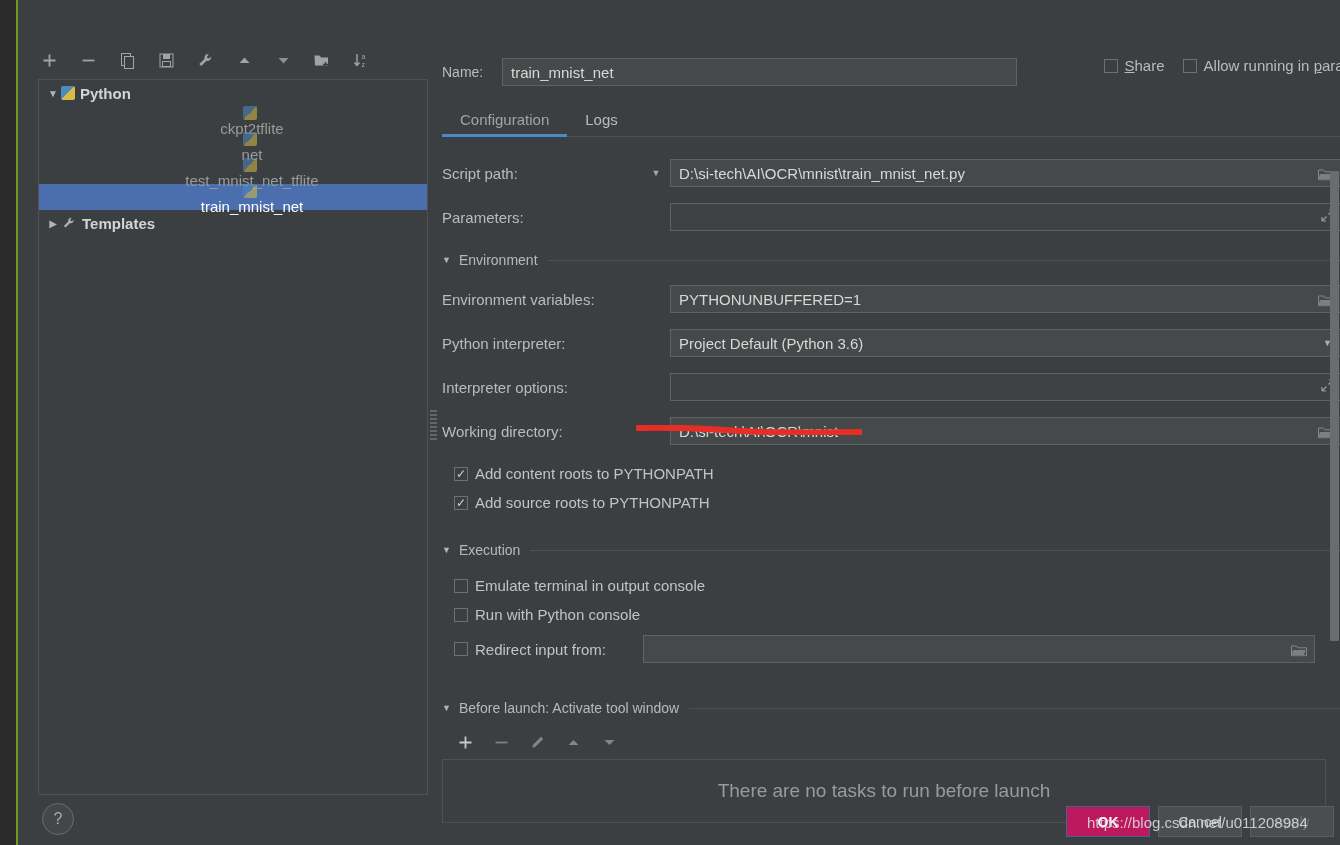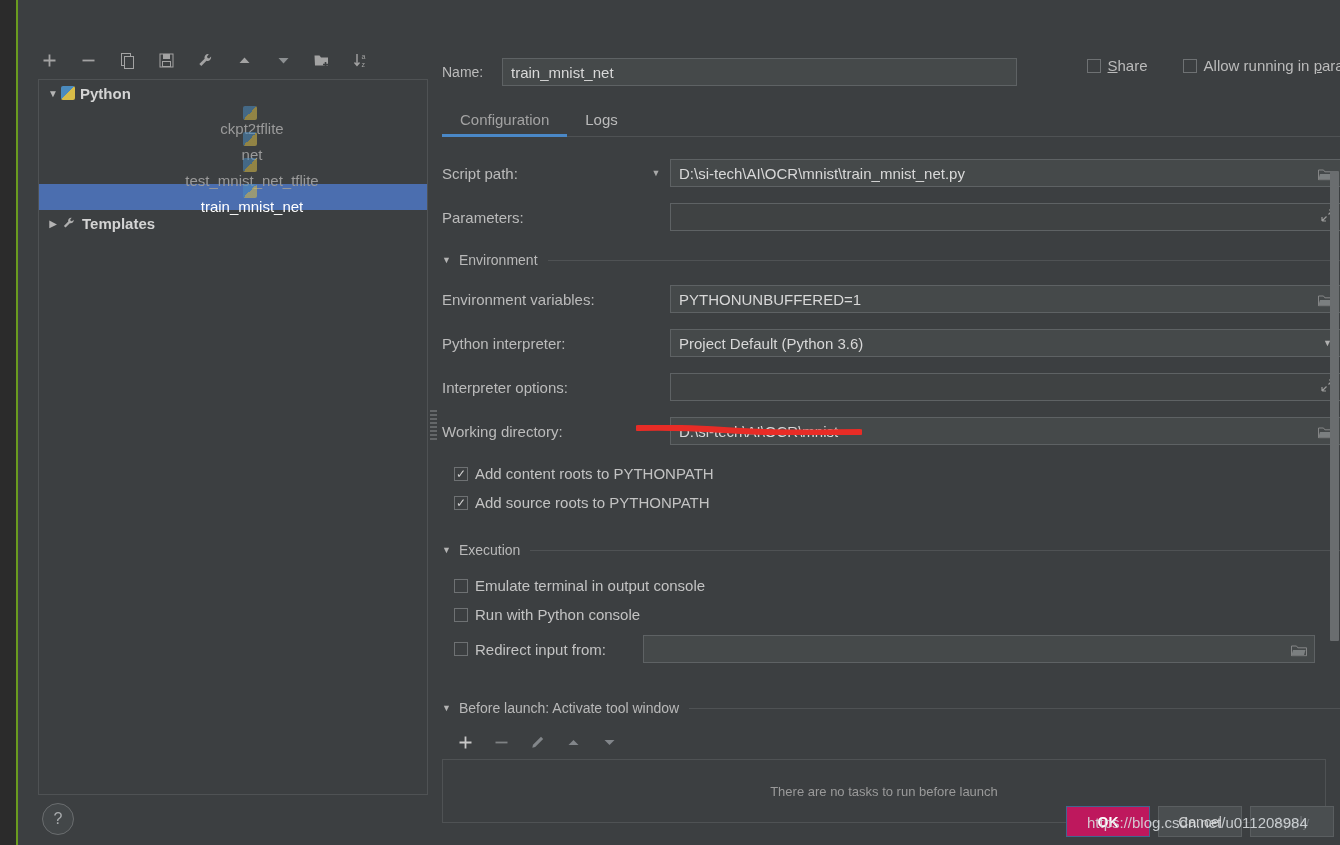--- a/index.html
+++ b/index.html
@@ -76,21 +76,21 @@
     background:#45494a;border:1px solid #5e6264;box-sizing:border-box;
     color:#d8d8d8;font-size:15px;display:flex;align-items:center;
     padding:0 8px;height:28px;position:relative;
   }
   .field.empty{background:#3f4243;}
   .name-field{width:515px;}
   .hdr-right{position:absolute;right:-20px;top:16px;display:flex;align-items:center;gap:18px;}
   .cbx{width:14px;height:14px;border:1px solid #6e7173;background:#3c3f41;box-sizing:border-box;
     display:inline-flex;align-items:center;justify-content:center;flex:0 0 auto;margin-right:7px;}
   .cbx.on{color:#cfcfcf;font-size:12px;line-height:1;}
-  .cbrow{display:flex;align-items:center;cursor:pointer;margin-left:17px;}
+  .cbrow{display:flex;align-items:center;cursor:pointer;}
   .mn{text-decoration:underline;}
   
   .tabs{display:flex;align-items:flex-end;height:40px;margin-top:4px;border-bottom:1px solid #4f5254;}
   .tab{padding:0 18px 8px 18px;color:#bbbbbb;font-size:15px;cursor:pointer;position:relative;}
   .tab.active{color:#a3a3a3;}
   .tab.active::after{content:"";position:absolute;left:0;bottom:-1px;width:100%;height:3px;background:#4a88c7;}
   
   .form{position:relative;padding-top:14px;}
   .row{display:flex;align-items:center;height:44px;}
   .rlbl{width:200px;color:#bbbbbb;font-size:15px;flex:0 0 auto;}
@@ -103,21 +103,21 @@
   .sect-tri{color:#b4b4b4;font-size:9px;margin-right:8px;}
   .sect-lbl{color:#b9b9b9;font-size:14px;white-space:nowrap;}
   .sect-line{flex:1;height:1px;background:#4f5254;margin-left:10px;}
   .opt{display:flex;align-items:center;height:29px;margin-left:12px;cursor:pointer;color:#c3c3c3;font-size:15px;}
   
   .bl-toolbar{display:flex;align-items:center;height:34px;padding-left:14px;gap:18px;}
   .bl-ic{color:#8c8f91;display:flex;align-items:center;justify-content:center;width:18px;height:18px;cursor:pointer;}
   .bl-ic.en{color:#c8c8c8;}
   .bl-box{
     border:1px solid #4f5254;height:64px;display:flex;align-items:center;justify-content:center;
-    color:#9a9a9a;font-size:13px;background:#3c3f41;width:884px;box-sizing:border-box;
+    color:#9a9a9a;font-size:19px;background:#3c3f41;width:884px;box-sizing:border-box;
   }
   
   .help-btn{
     position:absolute;left:24px;bottom:10px;width:30px;height:30px;border-radius:50%;
     border:1px solid #6a6d6f;color:#a8abad;display:flex;align-items:center;justify-content:center;
     font-size:16px;cursor:pointer;background:#434749;
   }
   .btn-row{position:absolute;right:6px;bottom:8px;display:flex;gap:8px;}
   .btn{
     width:84px;height:31px;display:flex;align-items:center;justify-content:center;

